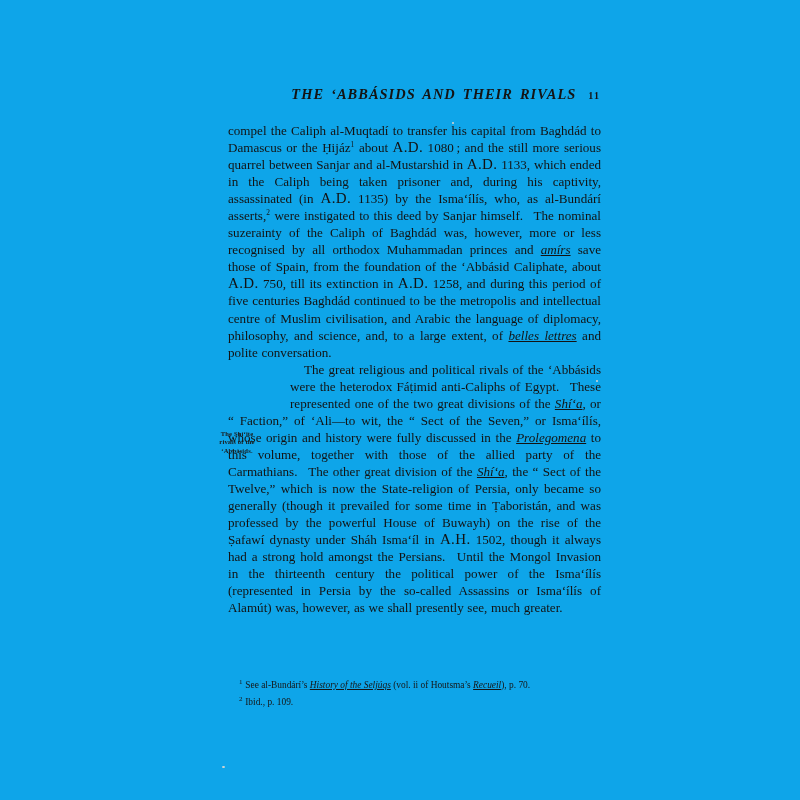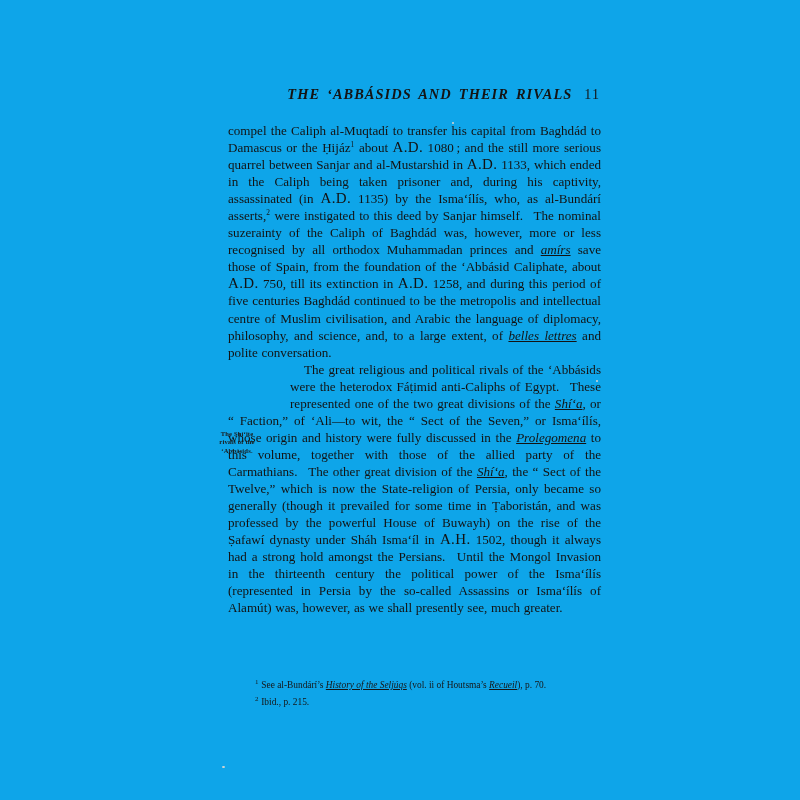--- a/index.html
+++ b/index.html
@@ -37,22 +37,22 @@
   .running-head .rh-title {
     font-style: italic;
     font-weight: bold;
     font-size: 14.4px;
     letter-spacing: 1.05px;
     word-spacing: 2.4px;
     color: #141414;
     white-space: nowrap;
   }
   .running-head .rh-folio {
-    font-weight: normal;
-    font-size: 14px;
+    font-weight: bold;
+    font-size: 10px;
     letter-spacing: 1.1px;
     margin-left: 12px;
     color: #141414;
     text-align: center;
   }
 
   
   .textblock {
     position: absolute;
     left: 228px;
@@ -92,21 +92,21 @@
     line-height: 8.4px;
     font-weight: bold;
     letter-spacing: 0.15px;
     color: #1b1b1b;
   }
   .sidenote div { white-space: nowrap; }
 
   
   .footnotes {
     position: absolute;
-    left: 244px;
+    left: 228px;
     top: 676px;
     width: 373px;
     font-size: 9.4px;
     line-height: 13.2px;
     color: #161616;
     text-align: justify;
   }
   .footnotes p {
     margin: 0;
     text-indent: 11px;
@@ -165,21 +165,21 @@
     <div>‘Abbásids.</div>
   </div>
 
   <div class="footnotes">
     <p class="fn-1">
       <span class="fn-marker">1</span>
       <span>See al-Bundárí’s <i>History of the Seljúqs</i> (vol. ii of Houtsma’s <i>Recueil</i>), p. 70.</span>
     </p>
     <p class="fn-2">
       <span class="fn-marker">2</span>
-      <span>Ibid., p. 215.</span>
+      <span>Ibid., p. 109.</span>
     </p>
   </div>
 
   <div class="speckle" style="left:222px; top:766px; width:3px; height:2px;"></div>
   <div class="speckle" style="left:596px; top:380px; width:2px; height:2px;"></div>
   <div class="speckle" style="left:452px; top:122px; width:2px; height:2px;"></div>
 
 </div>
 
 </body></html>

